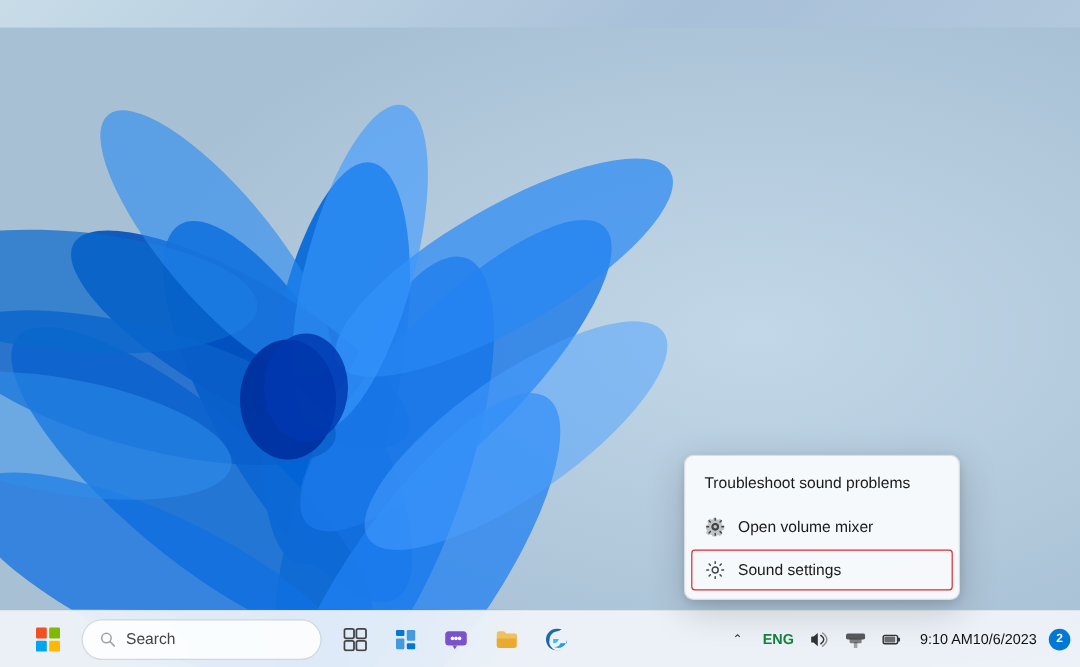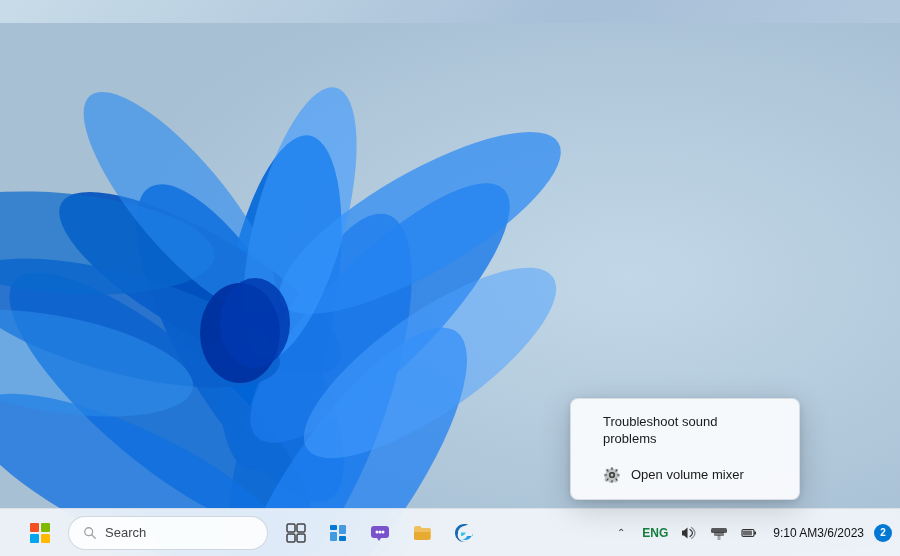--- a/index.html
+++ b/index.html
@@ -201,21 +201,21 @@
     
     #context-menu {
       position: absolute;
       bottom: 56px;
       right: 100px;
       background: rgba(248, 250, 252, 0.97);
       border: 1px solid rgba(200,210,220,0.7);
       border-radius: 8px;
       box-shadow: 0 8px 32px rgba(0,0,0,0.18), 0 2px 8px rgba(0,0,0,0.12);
       width: 230px;
-      padding: 6px 16px;
+      padding: 6px 0;
       z-index: 200;
     }
 
     .menu-item {
       display: flex;
       align-items: center;
       padding: 9px 16px;
       gap: 10px;
       cursor: pointer;
       font-size: 13.5px;
@@ -315,20 +315,29 @@
         <svg width="16" height="16" viewBox="0 0 16 16" fill="none" xmlns="http://www.w3.org/2000/svg">
           <path d="M8 5a3 3 0 100 6A3 3 0 008 5zm0 1.5a1.5 1.5 0 110 3 1.5 1.5 0 010-3z" fill="#444"></path>
           <path d="M8 0a1 1 0 01.97.757l.25 1.003a5.5 5.5 0 011.2.5l.87-.587a1 1 0 011.26.126l1.13 1.13a1 1 0 01.127 1.26l-.587.87c.21.377.378.773.5 1.2l1.003.25A1 1 0 0115.5 8v1.6a1 1 0 01-.757.97l-1.003.25a5.5 5.5 0 01-.5 1.2l.587.87a1 1 0 01-.126 1.26l-1.13 1.13a1 1 0 01-1.26.127l-.87-.587a5.5 5.5 0 01-1.2.5l-.25 1.003A1 1 0 018 16.5H6.4a1 1 0 01-.97-.757l-.25-1.003a5.5 5.5 0 01-1.2-.5l-.87.587a1 1 0 01-1.26-.126l-1.13-1.13a1 1 0 01-.127-1.26l.587-.87a5.5 5.5 0 01-.5-1.2L.677 9.97A1 1 0 010 9V7.4a1 1 0 01.757-.97l1.003-.25a5.5 5.5 0 01.5-1.2l-.587-.87a1 1 0 01.126-1.26l1.13-1.13a1 1 0 011.26-.127l.87.587a5.5 5.5 0 011.2-.5L6.509.757A1 1 0 017.266 0z" fill="#444" opacity="0.3"></path>
           <circle cx="8" cy="8" r="2.5" fill="none" stroke="#444" stroke-width="1.2"></circle>
           <path d="M8 1v1.5M8 13.5V15M1 8h1.5M13.5 8H15M2.93 2.93l1.06 1.06M12.01 12.01l1.06 1.06M2.93 13.07l1.06-1.06M12.01 3.99l1.06-1.06" stroke="#444" stroke-width="1.2" stroke-linecap="round"></path>
         </svg>
       </span>
       <span class="menu-item-label">Open volume mixer</span>
     </div>
 
+    <div class="menu-item highlighted">
+      <span class="menu-icon">
+        <svg width="16" height="16" viewBox="0 0 16 16" fill="none" xmlns="http://www.w3.org/2000/svg">
+          <circle cx="8" cy="8" r="2.5" fill="none" stroke="#444" stroke-width="1.2"></circle>
+          <path d="M8 1v1.5M8 13.5V15M1 8h1.5M13.5 8H15M2.93 2.93l1.06 1.06M12.01 12.01l1.06 1.06M2.93 13.07l1.06-1.06M12.01 3.99l1.06-1.06" stroke="#444" stroke-width="1.2" stroke-linecap="round"></path>
+        </svg>
+      </span>
+      <span class="menu-item-label">Sound settings</span>
+    </div>
   </div>
 
   <div id="taskbar">
 
     <div class="taskbar-left">
       <div class="start-btn">
         <div class="win-logo">
           <div class="win-q1"></div>
           <div class="win-q2"></div>
           <div class="win-q3"></div>
@@ -428,21 +437,21 @@
           <svg width="16" height="16" viewBox="0 0 16 16">
             <rect x="1" y="4.5" width="12" height="7" rx="1.5" fill="none" stroke="#333" stroke-width="1.2"></rect>
             <rect x="2" y="5.5" width="9" height="5" rx="0.8" fill="#333" opacity="0.7"></rect>
             <rect x="13.2" y="6.5" width="1.8" height="3" rx="0.5" fill="#333"></rect>
           </svg>
         </div>
       </div>
 
       <div class="clock-area">
         <span class="time-text">9:10 AM</span>
-        <span class="date-text">3/6/2023</span>
+        <span class="date-text">10/6/2023</span>
       </div>
 
       <div class="notification-badge">
         <span>2</span>
       </div>
     </div>
   </div>
 </div>
 
 </body></html>

